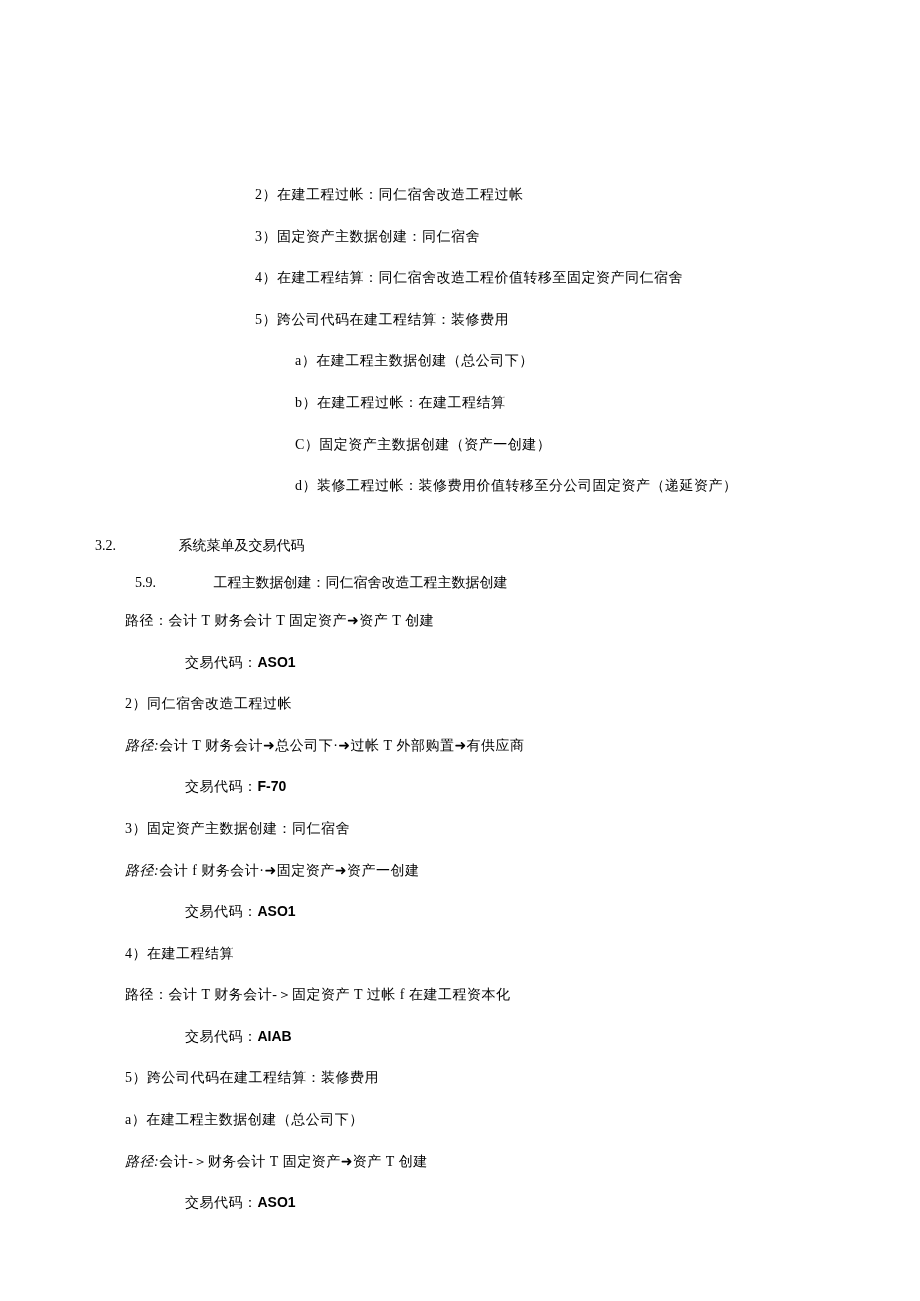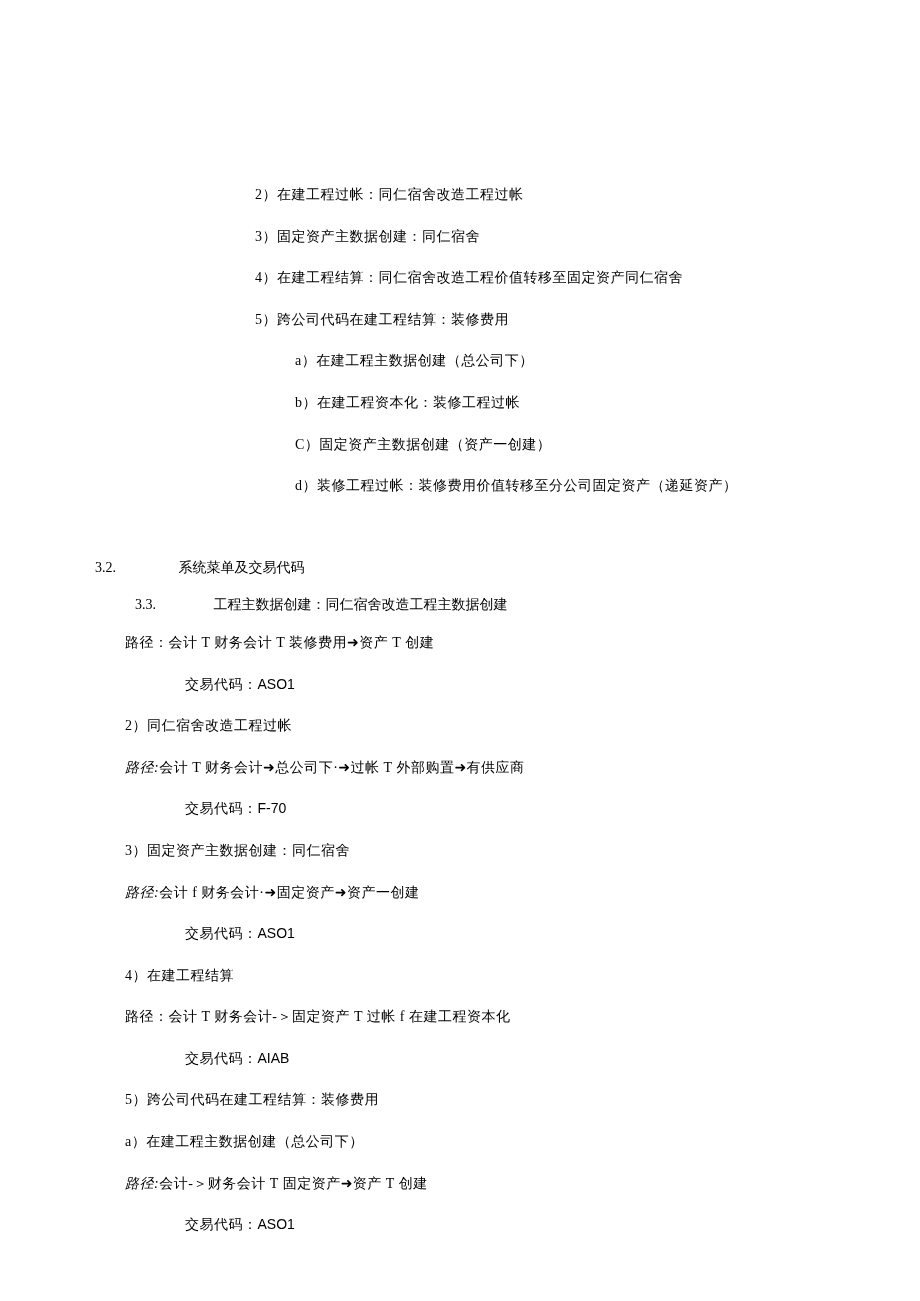--- a/index.html
+++ b/index.html
@@ -39,61 +39,61 @@
     .indent-sub {
       padding-left: 30px;
     }
     .section-heading {
       margin-top: 40px;
       margin-bottom: 18px;
     }
     .section-num {
       display: inline-block;
       width: 80px;
-      margin-top: 22px;
     }
     .sub-section {
       padding-left: 40px;
       margin-bottom: 18px;
     }
     .sub-num {
       display: inline-block;
       width: 75px;
     }
     .italic {
       font-style: italic;
     }
     .sans {
       font-family: "Arial", "Helvetica", sans-serif;
       letter-spacing: 0;
+      font-weight: bold;
     }
   </style>
 </head>
 <body>
 
 <div class="line indent-1">2）在建工程过帐：同仁宿舍改造工程过帐</div>
 <div class="line indent-1">3）固定资产主数据创建：同仁宿舍</div>
 <div class="line indent-1">4）在建工程结算：同仁宿舍改造工程价值转移至固定资产同仁宿舍</div>
 <div class="line indent-1">5）跨公司代码在建工程结算：装修费用</div>
 <div class="line indent-2">a）在建工程主数据创建（总公司下）</div>
-<div class="line indent-2">b）在建工程资本化：装修工程过帐</div>
+<div class="line indent-2">b）在建工程过帐：在建工程结算</div>
 <div class="line indent-2">C）固定资产主数据创建（资产一创建）</div>
 <div class="line indent-2">d）装修工程过帐：装修费用价值转移至分公司固定资产（递延资产）</div>
 
 <div class="section-heading">
   <span class="section-num">3.2.</span>
   <span>系统菜单及交易代码</span>
 </div>
 
 <div class="sub-section">
-  <span class="sub-num">3.3.</span>
+  <span class="sub-num">5.9.</span>
   <span>工程主数据创建：同仁宿舍改造工程主数据创建</span>
 </div>
 <div class="line indent-path">
-  <span>路径：</span><span>会计 T 财务会计 T 装修费用➜资产 T 创建</span>
+  <span>路径：</span><span>会计 T 财务会计 T 固定资产➜资产 T 创建</span>
 </div>
 <div class="line indent-code">
   <span>交易代码：</span><span class="sans">ASO1</span>
 </div>
 
 <div class="line indent-sub">2）同仁宿舍改造工程过帐</div>
 <div class="line indent-path">
   <span class="italic">路径:</span><span>会计 T 财务会计➜总公司下·➜过帐 T 外部购置➜有供应商</span>
 </div>
 <div class="line indent-code">

